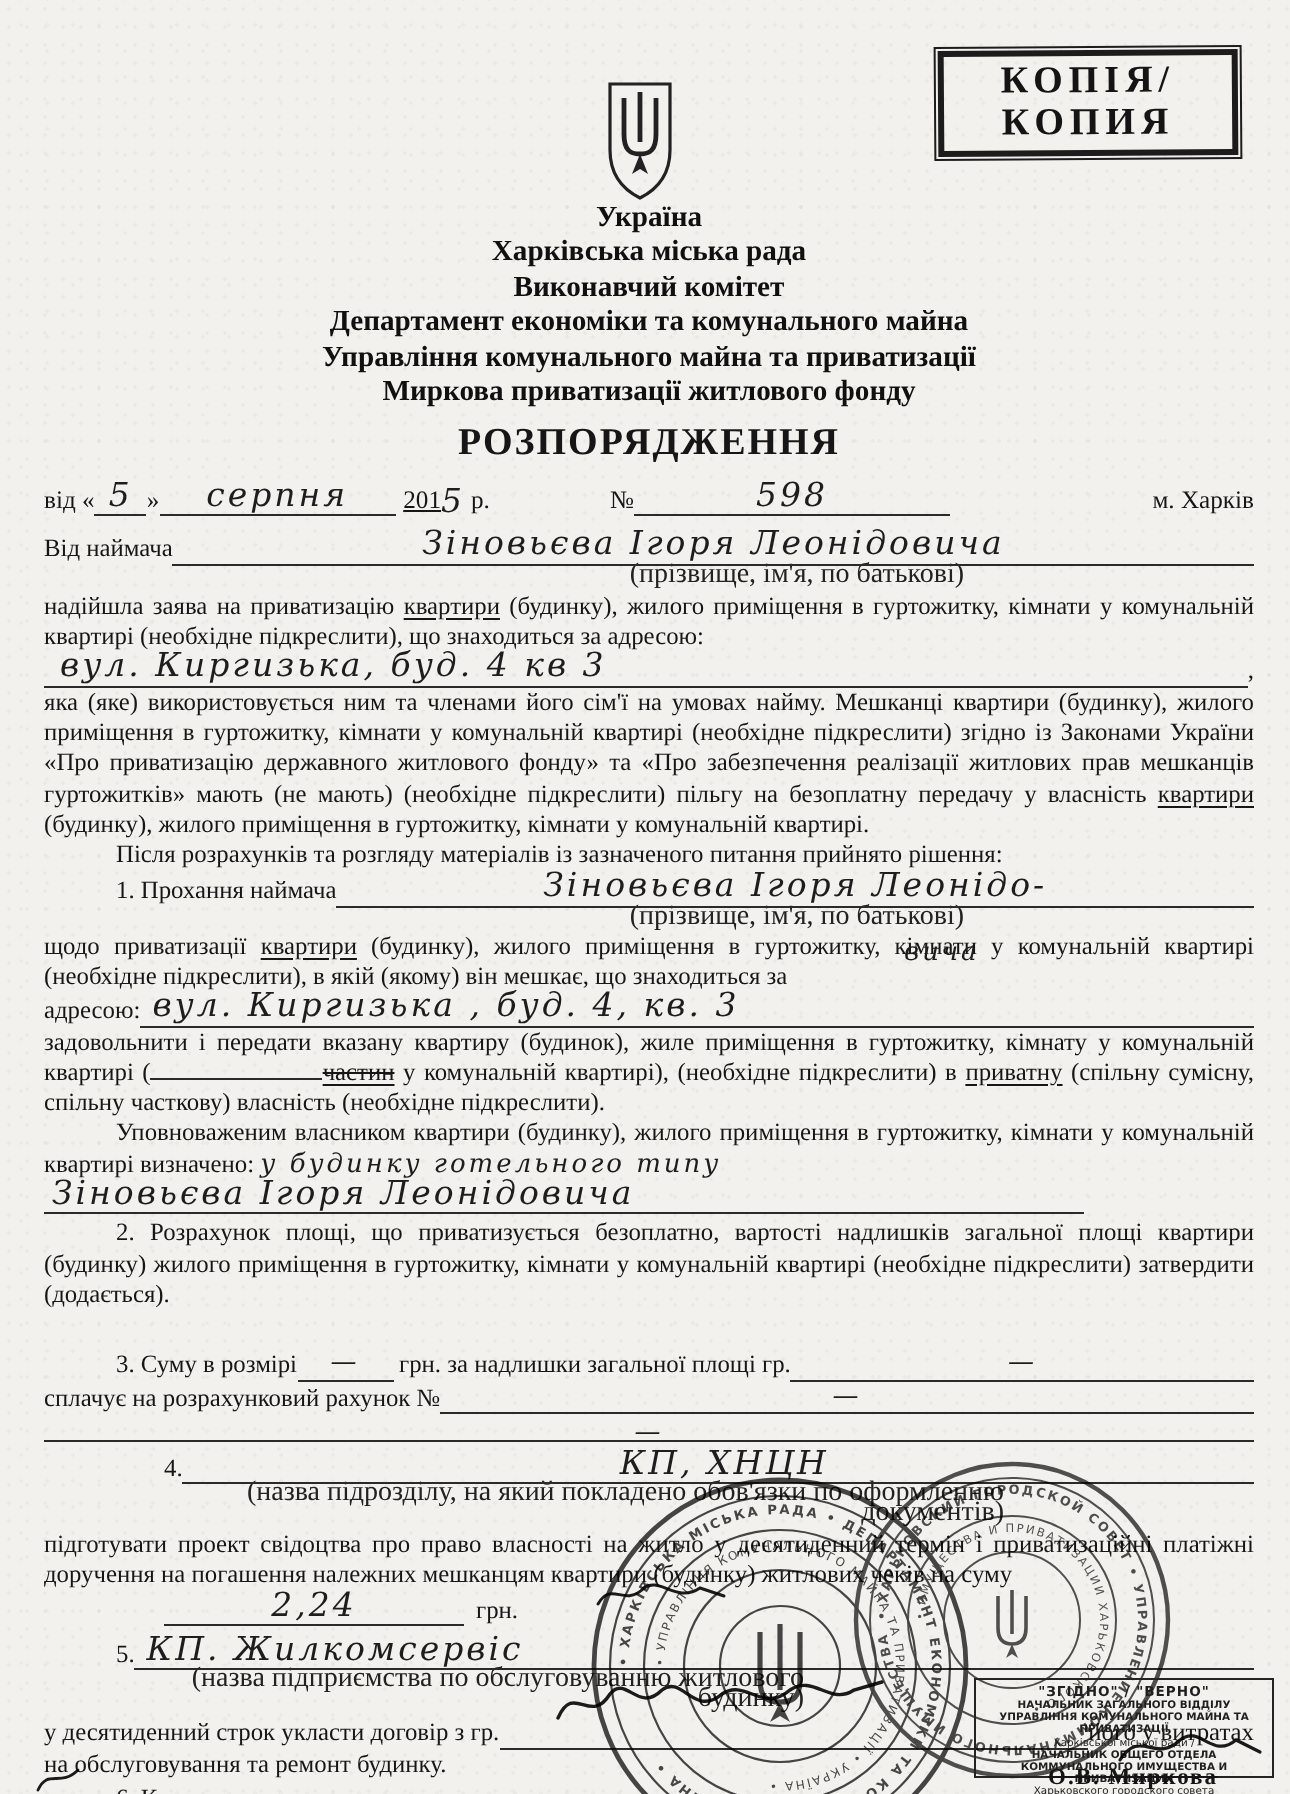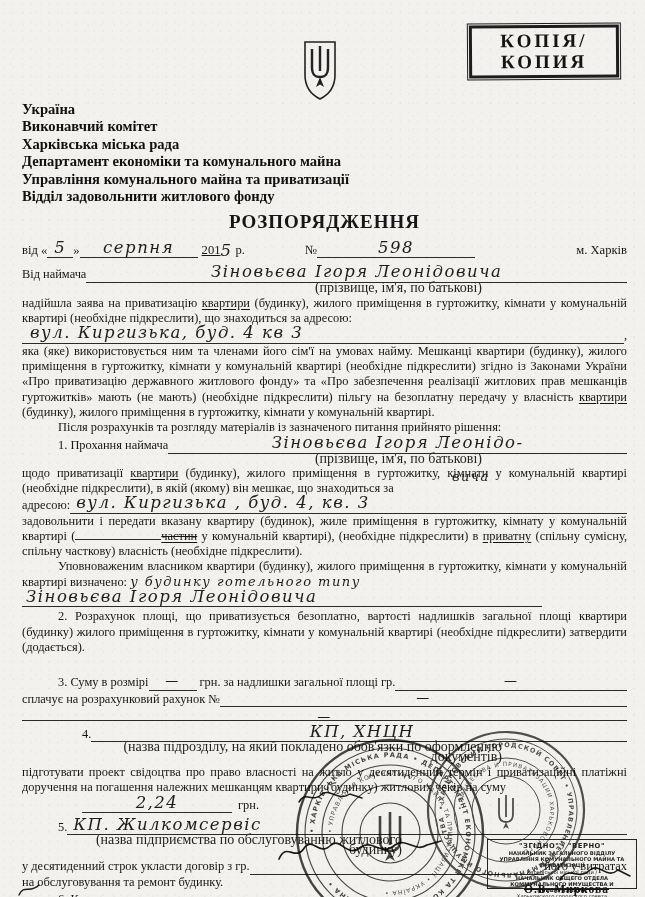--- a/index.html
+++ b/index.html
@@ -19,21 +19,21 @@
     position:absolute; top:25px; left:469px; width:132px;
     border:3px solid #1c1c1c; outline:1px solid #1c1c1c; outline-offset:1px;
     padding:2px 6px 3px; text-align:center;
     font-weight:bold; font-size:19px; line-height:21px; letter-spacing:3px;
     color:#141414; transform:rotate(-0.4deg);
   }
   
   .emblem{position:absolute; top:40px; left:301px;}
   
   .doc{position:absolute; top:101px; left:0; width:645px; padding:0 18px 0 22px; box-sizing:border-box;}
-  .hdr{ font-weight:bold; font-size:14.6px; line-height:17.4px; color:#101010;}
+  .hdr{ text-align:center; font-weight:bold; font-size:14.6px; line-height:17.4px; color:#101010;}
   .title{ text-align:center; font-weight:bold; font-size:19px; letter-spacing:1px; margin:6px 0 0; line-height:22px;}
   
   .b{font-size:12.4px; line-height:15.3px; text-align:justify; margin:0;}
   .ind{text-indent:36px;}
   .row{display:flex; align-items:flex-end; font-size:12.4px; line-height:15.3px; margin:0;}
   .row .lbl{white-space:nowrap;}
   .blank{display:inline-block; border-bottom:1px solid #2a2a2a; text-align:center; position:relative;}
   .grow{flex:1 1 auto;}
   .u{text-decoration:underline; text-underline-offset:2px;}
   .strike{text-decoration:underline line-through; text-underline-offset:2px;}
@@ -84,25 +84,25 @@
           <path d="M27,9 V27"></path>
         <path d="M11,27 C11,35 14,37 19,37 C24,37 27,35 27,27"></path>
       </g>
       <path d="M19,37 L15,47 L19,44.5 L23,47 Z" fill="#222"></path>
     </svg>
   </div>
 
   <div class="doc">
 
     <p class="hdr" style="margin:0;">Україна</p>
+    <p class="hdr" style="margin:0;">Харківська міська рада</p>
     <p class="hdr" style="margin:0;">Виконавчий комітет</p>
-    <p class="hdr" style="margin:0;">Харківська міська рада</p>
     <p class="hdr" style="margin:0;">Департамент економіки та комунального майна</p>
     <p class="hdr" style="margin:0;">Управління комунального майна та приватизації</p>
-    <p class="hdr" style="margin:0;">Відділ задовольнити житлового фонду</p>
+    <p class="hdr" style="margin:0;">Миркова приватизації житлового фонду</p>
 
     <h1 class="title">РОЗПОРЯДЖЕННЯ</h1>
 
     <div class="dateline">
       <span class="lbl">від «</span>
         <span class="blank" style="width:26px;"><i class="hw hw-lg">5</i></span>
         <span class="lbl">»</span>
         <span class="blank" style="width:118px;"><i class="hw hw-lg">серпня</i></span>
       <span class="lbl" style="margin-left:4px;text-decoration:underline;">201</span>
         <i class="hw hw-lg">5</i>

